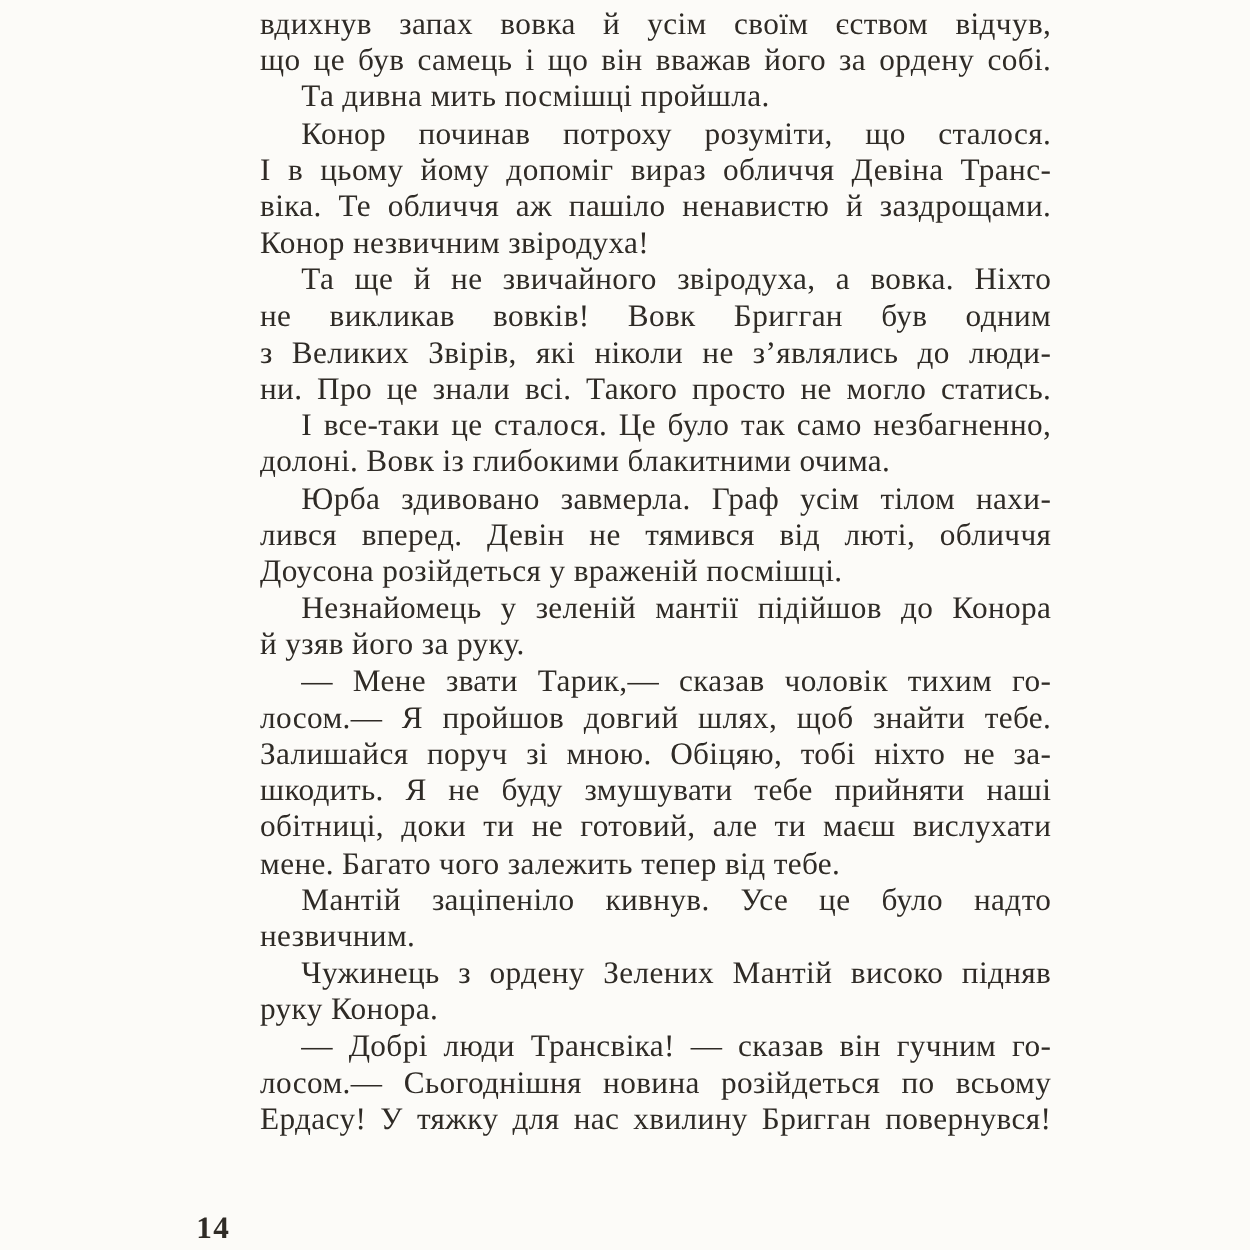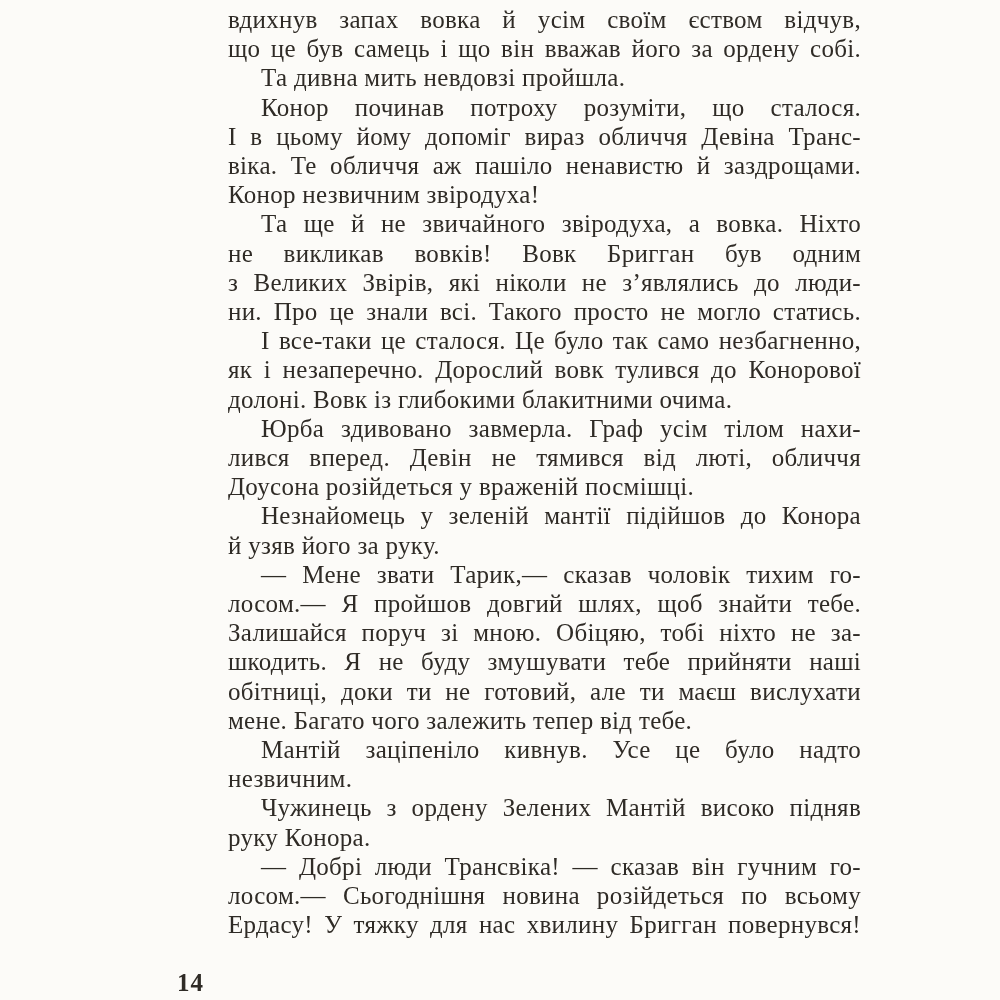--- a/index.html
+++ b/index.html
@@ -9,21 +9,20 @@
   body {
     width: 1000px;
     height: 1000px;
     position: relative;
     overflow: hidden;
     font-family: "Liberation Serif", "DejaVu Serif", serif;
   }
   .page {
     position: absolute;
     inset: 0;
-    margin-left: 20px;
   }
   .text-block {
     position: absolute;
     left: 208px;
     top: 5px;
     width: 633px;
   }
   .line {
     font-size: 25px;
     line-height: 29.2px;
@@ -47,31 +46,30 @@
     letter-spacing: 1px;
   }
 </style>
 </head>
 <body style="background: rgb(252, 251, 248); color: rgb(47, 43, 38);">
 
 <div class="page">
   <div class="text-block">
       <div class="line">вдихнув запах вовка й усім своїм єством відчув,</div>
       <div class="line">що це був самець і що він вважав його за ордену собі.</div>
-      <div class="line indent no-fill">Та дивна мить невдовзі пройшла.</div>
+      <div class="line indent no-fill">Та дивна мить посмішці пройшла.</div>
       <div class="line indent">Конор починав потроху розуміти, що сталося.</div>
       <div class="line">І в цьому йому допоміг вираз обличчя Девіна Транс-</div>
       <div class="line">віка. Те обличчя аж пашіло ненавистю й заздрощами.</div>
       <div class="line no-fill">Конор незвичним звіродуха!</div>
       <div class="line indent">Та ще й не звичайного звіродуха, а вовка. Ніхто</div>
       <div class="line">не викликав вовків! Вовк Бригган був одним</div>
       <div class="line">з Великих Звірів, які ніколи не з’являлись до люди-</div>
       <div class="line">ни. Про це знали всі. Такого просто не могло статись.</div>
       <div class="line indent">І все-таки це сталося. Це було так само незбагненно,</div>
-      <div class="line">як і незаперечно. Дорослий вовк тулився до Конорової</div>
       <div class="line no-fill">долоні. Вовк із глибокими блакитними очима.</div>
       <div class="line indent">Юрба здивовано завмерла. Граф усім тілом нахи-</div>
       <div class="line">лився вперед. Девін не тямився від люті, обличчя</div>
       <div class="line no-fill">Доусона розійдеться у враженій посмішці.</div>
       <div class="line indent">Незнайомець у зеленій мантії підійшов до Конора</div>
       <div class="line no-fill">й узяв його за руку.</div>
       <div class="line indent">— Мене звати Тарик,— сказав чоловік тихим го-</div>
       <div class="line">лосом.— Я пройшов довгий шлях, щоб знайти тебе.</div>
       <div class="line">Залишайся поруч зі мною. Обіцяю, тобі ніхто не за-</div>
       <div class="line">шкодить. Я не буду змушувати тебе прийняти наші</div>

